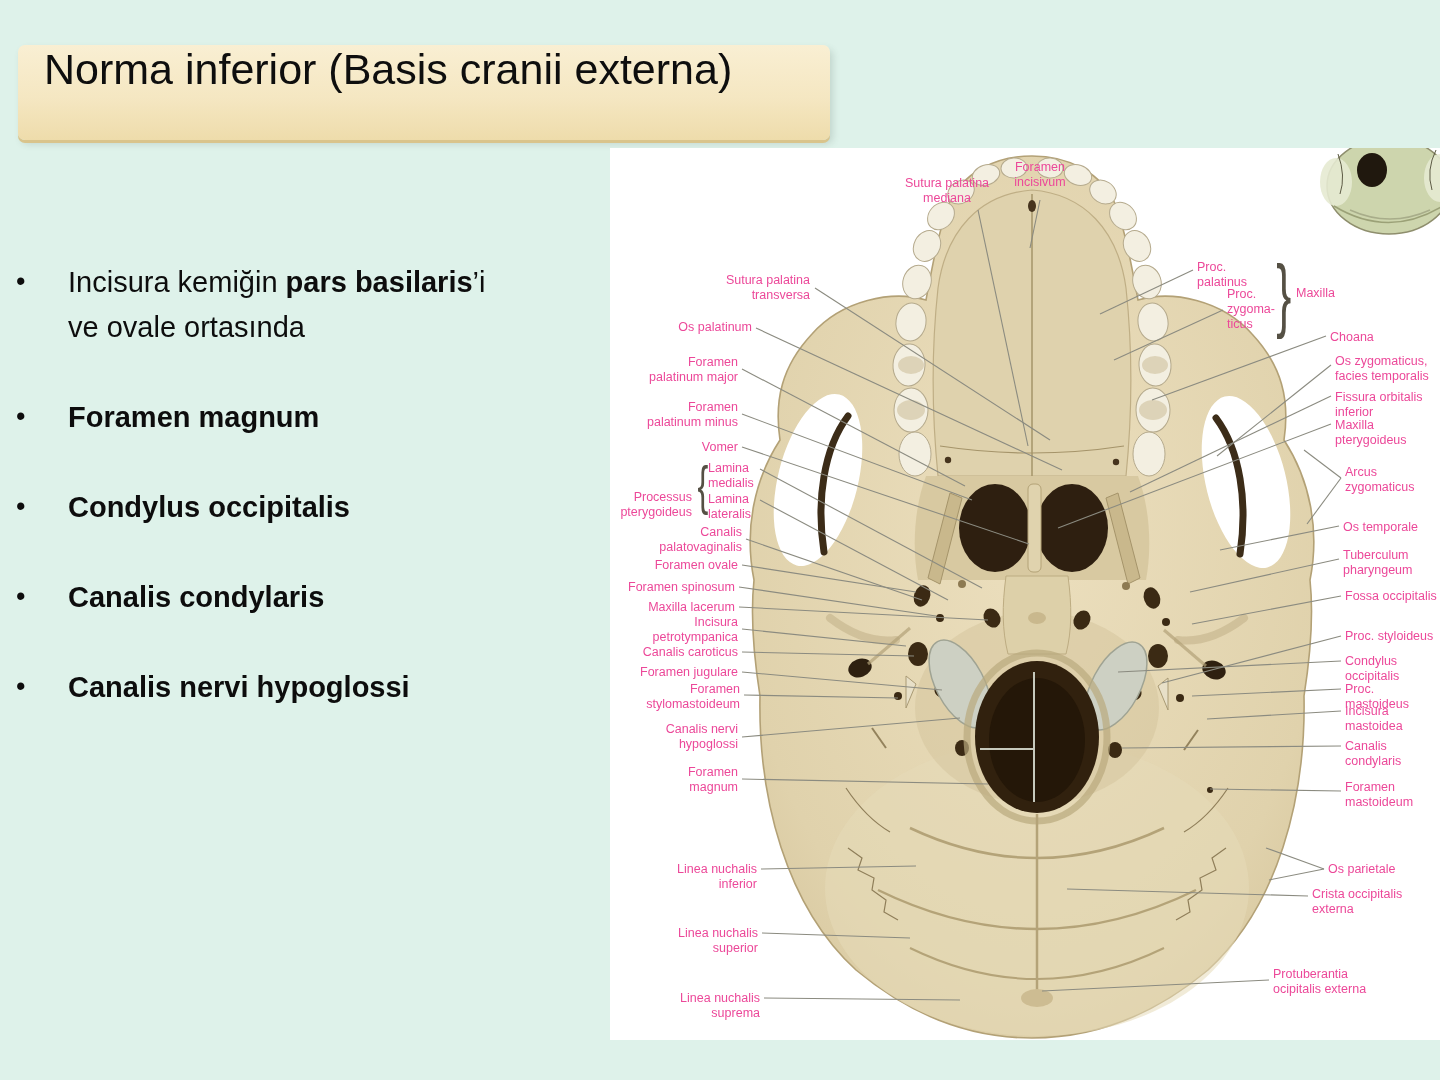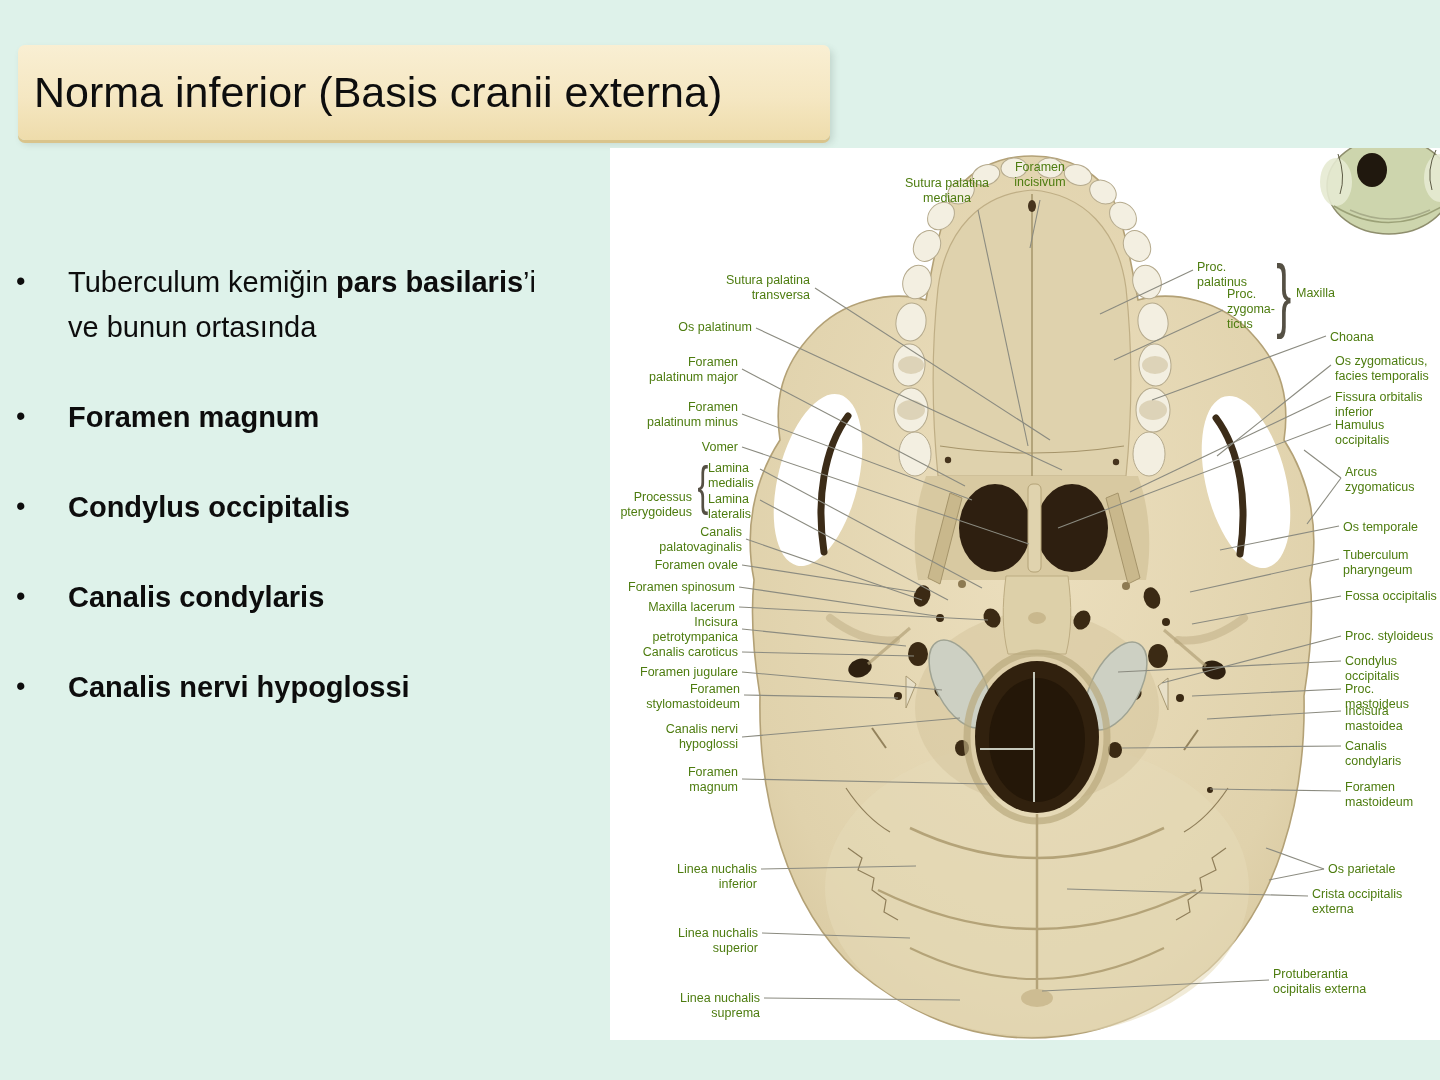--- a/index.html
+++ b/index.html
@@ -1,48 +1,48 @@
 <!DOCTYPE html>
 <html><head>
 <meta charset="utf-8">
 <style>
   html,body{margin:0;padding:0;background:#b9c7c2;}
   .slide{position:relative;width:1440px;height:1080px;background:#def2ea;overflow:hidden;
          font-family:"Liberation Sans",sans-serif;}
   .title-bar{position:absolute;left:18px;top:45px;width:812px;height:95px;border-radius:7px;
     background:linear-gradient(180deg,#f9efd3 0%,#f5e7c2 55%,#eedcab 100%);
     box-shadow:0 3px 0 #d9c48c,3px 4px 7px rgba(70,90,80,.18);
-    display:flex;align-items:center;padding-left:16px;box-sizing:border-box;}
+    display:flex;padding-left:26px;box-sizing:border-box;}
   .title-bar .t{font-size:43px;color:#0e0e0e;}
   .bullets{position:absolute;left:14px;top:260px;width:600px;font-size:29px;color:#0d0d0d;}
   .bullet{position:relative;padding-left:54px;margin-bottom:6px;line-height:45px;}
   .dot{position:absolute;left:2px;top:-1px;font-size:27px;}
   .bold{font-weight:bold;margin-top:45px;}
   .figure{position:absolute;left:610px;top:148px;width:830px;height:892px;background:#ffffff;}
   .figure svg.skull{position:absolute;left:0;top:0;}
-  .lbl{position:absolute;font-size:12.5px;line-height:1.18;color:#4d7c0f;white-space:pre-line;z-index:3;}
+  .lbl{position:absolute;font-size:12.5px;line-height:1.18;color:#ec4899;white-space:pre-line;z-index:3;}
   .lbl.r{text-align:right;}
   .lbl.c{text-align:center;}
   .brace{position:absolute;color:#555044;z-index:3;font-weight:400;}
 </style>
 </head>
 <body>
 
 <div class="slide">
 
   <div class="title-bar">
     <span class="t">Norma inferior (Basis cranii externa)</span>
   </div>
 
   <div class="bullets">
     <div class="bullet">
       <span class="dot">•</span>
       <div class="btext">
-        <div><span>Tuberculum kemiğin </span><span class="bold">pars basilaris</span><span>’i</span></div>
-        <div>ve bunun ortasında</div>
+        <div><span>Incisura kemiğin </span><span class="bold">pars basilaris</span><span>’i</span></div>
+        <div>ve ovale ortasında</div>
       </div>
     </div>
     <div class="bullet">
       <span class="dot">•</span>
       <div class="btext bold">Foramen magnum</div>
     </div>
     <div class="bullet">
       <span class="dot">•</span>
       <div class="btext bold">Condylus occipitalis</div>
     </div>
@@ -298,21 +298,21 @@
 palatinus</div>
     <div class="lbl" style="left:617px;top:139px">Proc.
 zygoma-
 ticus</div>
     <div class="brace" style="left:660px;top:104px;font-size:82px;line-height:84px;transform:scaleX(.55)">}</div>
     <div class="lbl" style="left:686px;top:138px">Maxilla</div>
     <div class="lbl" style="left:720px;top:182px">Choana</div>
     <div class="lbl" style="left:725px;top:206px">Os zygomaticus,
 facies temporalis</div>
     <div class="lbl" style="left:725px;top:242px">Fissura orbitalis inferior</div>
-    <div class="lbl" style="left:725px;top:270px">Hamulus occipitalis</div>
+    <div class="lbl" style="left:725px;top:270px">Maxilla pterygoideus</div>
     <div class="lbl" style="left:735px;top:317px">Arcus
 zygomaticus</div>
     <div class="lbl" style="left:733px;top:372px">Os temporale</div>
     <div class="lbl" style="left:733px;top:400px">Tuberculum
 pharyngeum</div>
     <div class="lbl" style="left:735px;top:441px">Fossa occipitalis</div>
     <div class="lbl" style="left:735px;top:481px">Proc. styloideus</div>
     <div class="lbl" style="left:735px;top:506px">Condylus occipitalis</div>
     <div class="lbl" style="left:735px;top:534px">Proc. mastoideus</div>
     <div class="lbl" style="left:735px;top:556px">Incisura mastoidea</div>

